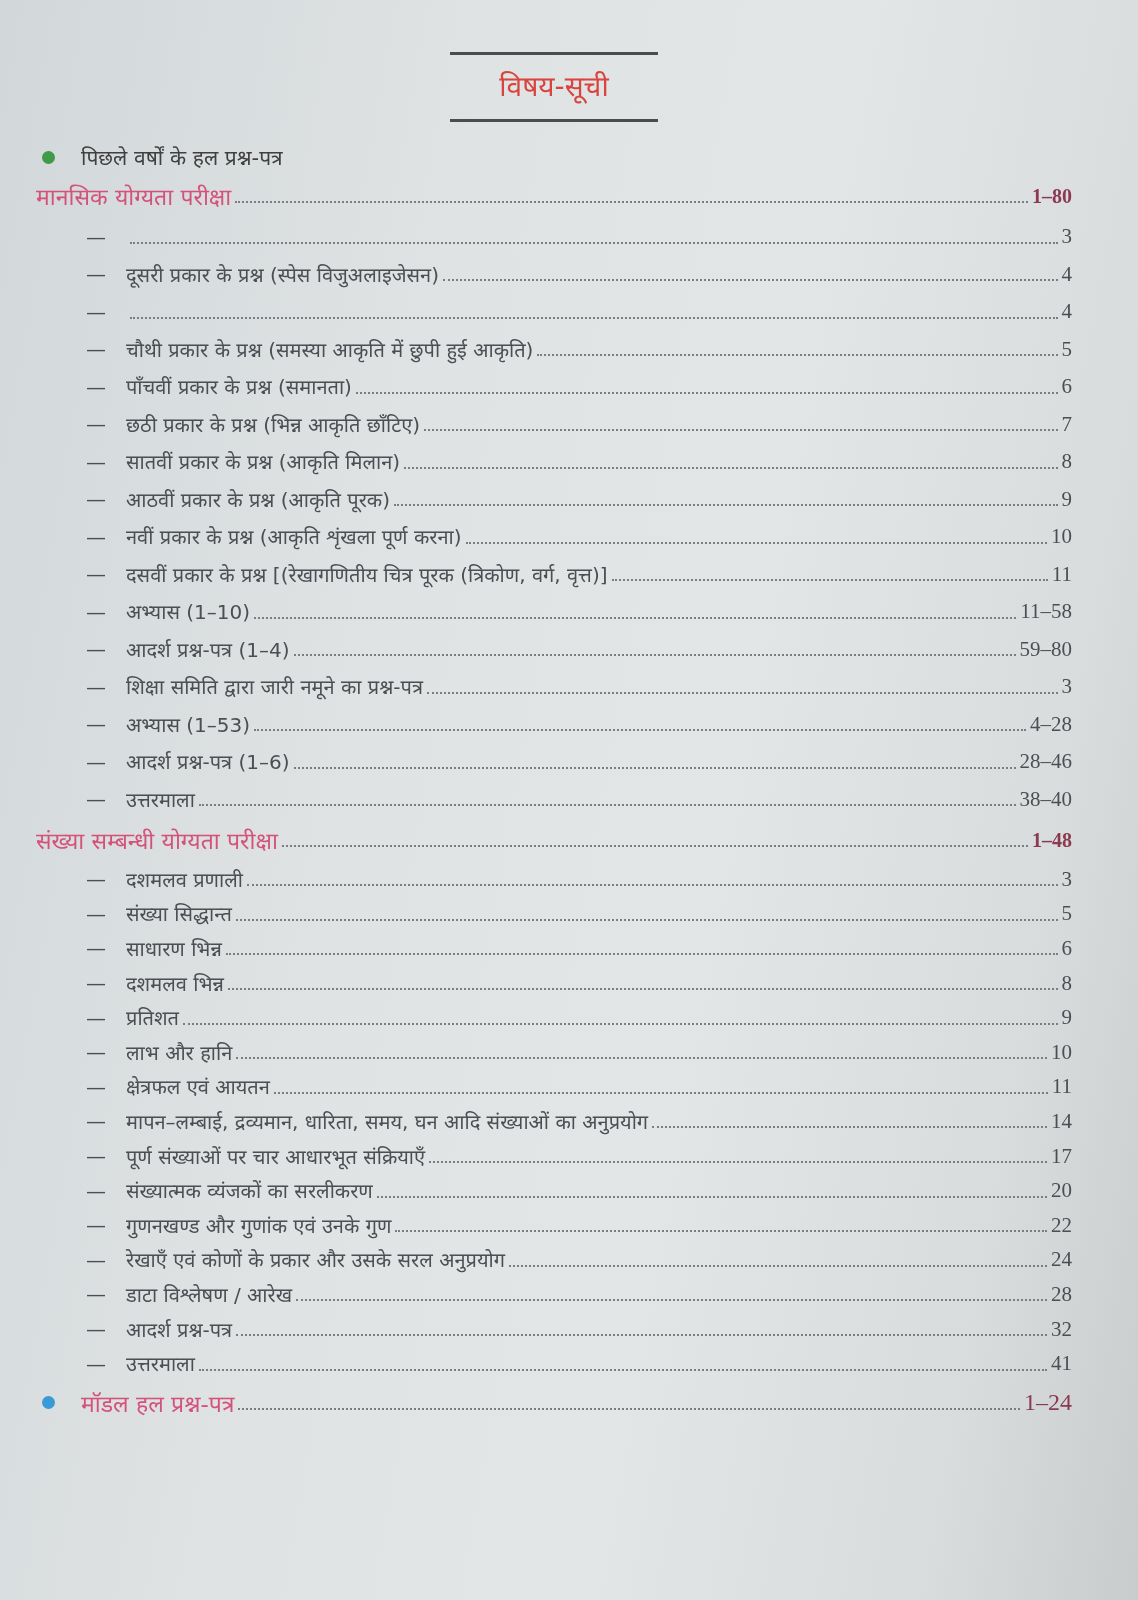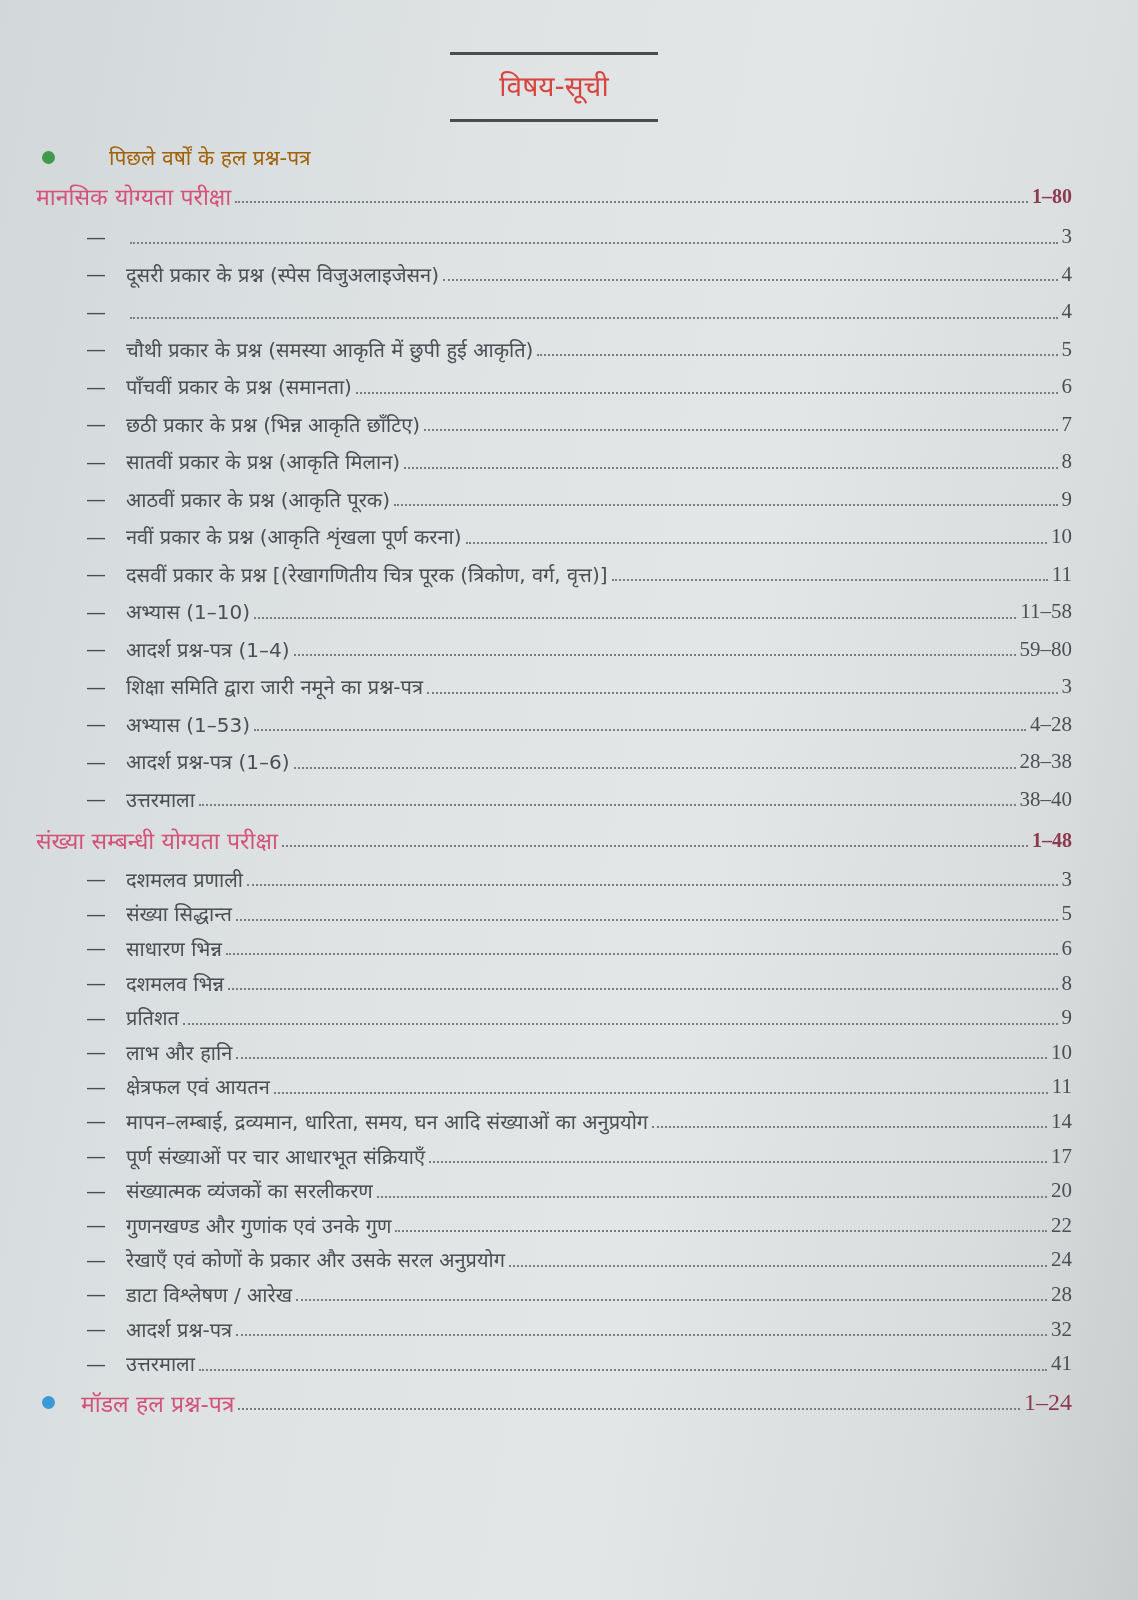--- a/index.html
+++ b/index.html
@@ -14,21 +14,21 @@
       position: absolute; left: 450px; top: 52px; width: 208px;
       text-align: center;
     }
     .rule { height: 3px; background: #4a4c50; }
     .title {
       color: #d8453f; font-size: 28px; line-height: 64px; font-weight: normal;
       font-family: "DejaVu Sans", sans-serif;
     }
     .toc { position: absolute; left: 36px; top: 140px; width: 1036px; }
     .bullet-row {
-      display: flex; align-items: center; height: 34px; font-size: 21px; color: #a16207; gap: 28px;
+      display: flex; align-items: center; height: 34px; font-size: 21px; color: #404040;
     }
     .dot {
       width: 13px; height: 13px; border-radius: 50%; margin: 0 26px 0 6px; flex: none;
     }
     .row {
       display: flex; align-items: baseline; white-space: nowrap; overflow: hidden;
     }
     .row .label { flex: none; }
     .row .leader {
       flex: 1 1 auto; margin: 0 4px; border-bottom: 2px dotted #7a7d82;
@@ -157,21 +157,21 @@
       <div class="row sub">
         <span class="dash">—</span>
         <span class="label">अभ्यास (1–53)</span>
         <span class="leader"></span>
         <span class="page">4–28</span>
       </div>
       <div class="row sub">
         <span class="dash">—</span>
         <span class="label">आदर्श प्रश्न-पत्र (1–6)</span>
         <span class="leader"></span>
-        <span class="page">28–38</span>
+        <span class="page">28–46</span>
       </div>
       <div class="row sub">
         <span class="dash">—</span>
         <span class="label">उत्तरमाला</span>
         <span class="leader"></span>
         <span class="page">38–40</span>
       </div>
     </div>
 
   <div class="row section">

